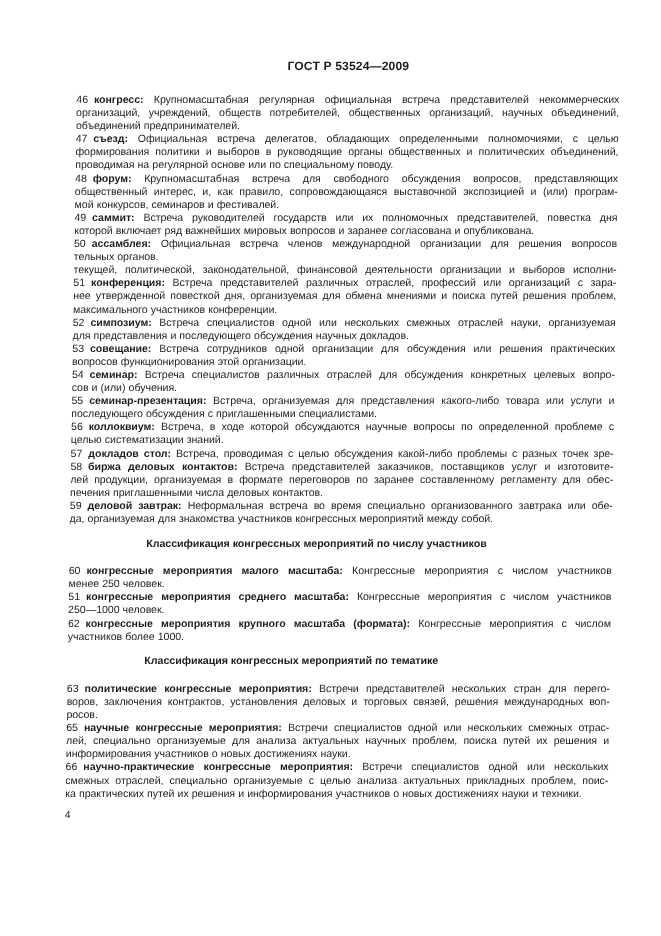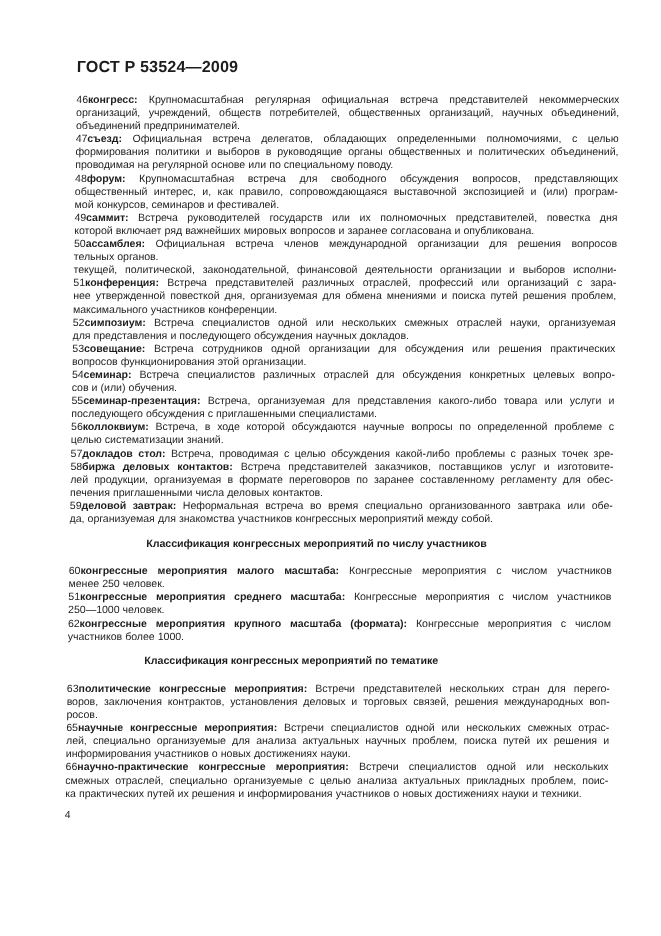--- a/index.html
+++ b/index.html
@@ -15,42 +15,42 @@
   }
   .content {
     position: absolute;
     left: 77px;
     top: 60px;
     width: 543px;
     transform: skewX(-0.92deg);
     transform-origin: 0 0;
   }
   .gost-header {
-    font-size: 16px;
+    font-size: 12px;
     font-weight: bold;
     line-height: 13px;
     letter-spacing: 0.2px;
-    text-align: left;
+    text-align: center;
   }
   .doc { margin-top: 20px; }
   .para { margin: 0; }
   .tline {
     font-size: 10.5px;
     line-height: 13.1px;
     height: 13.1px;
     overflow: hidden;
     text-align: justify;
     text-align-last: justify;
     word-spacing: 0.2px;
   }
   .tline.last {
     text-align: right;
     text-align-last: left;
   }
-  .num { }
+  .num { margin-right: 6px; }
   .term { font-weight: bold; }
   .sec-heading {
     font-size: 10.6px;
     font-weight: bold;
     line-height: 13.1px;
     margin: 11.5px 0 14.5px 37px;
     text-align: left;
     padding-left: 40px;
   }
   .page-num {

